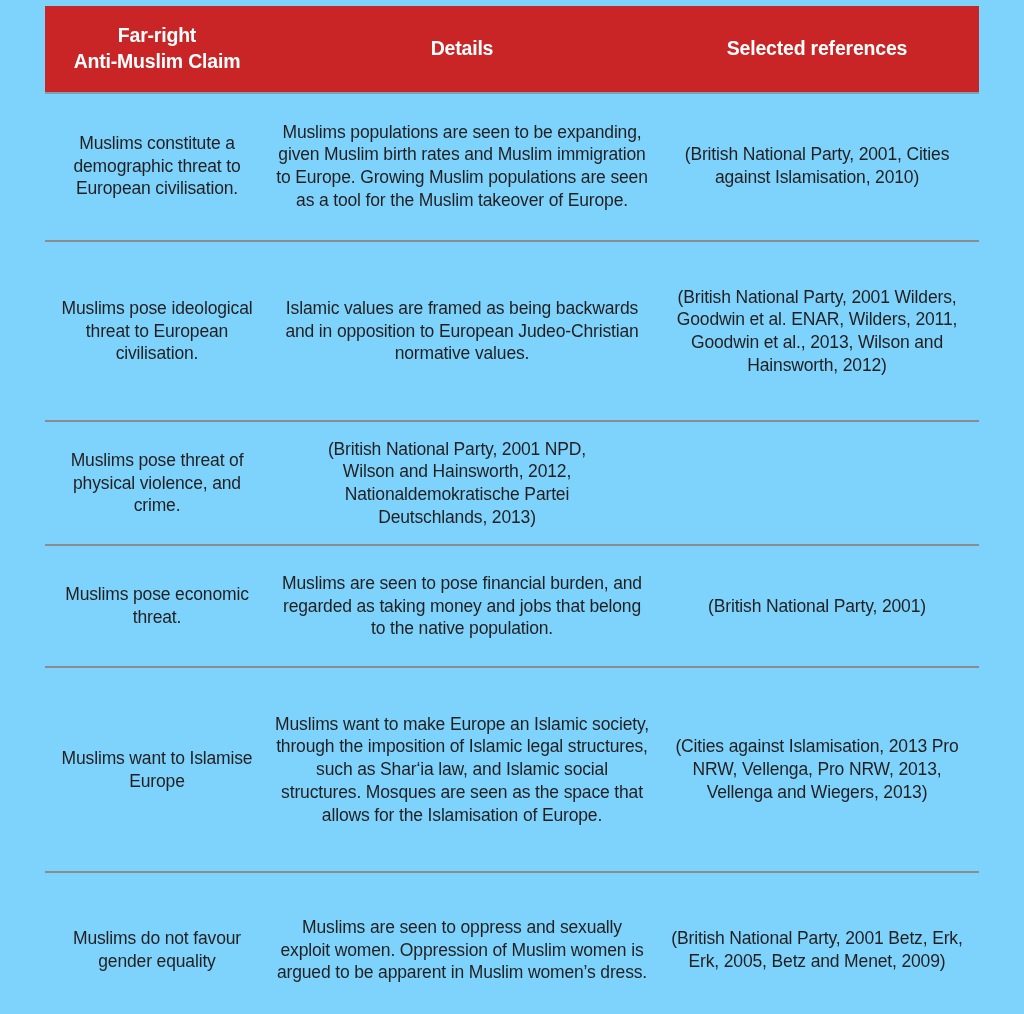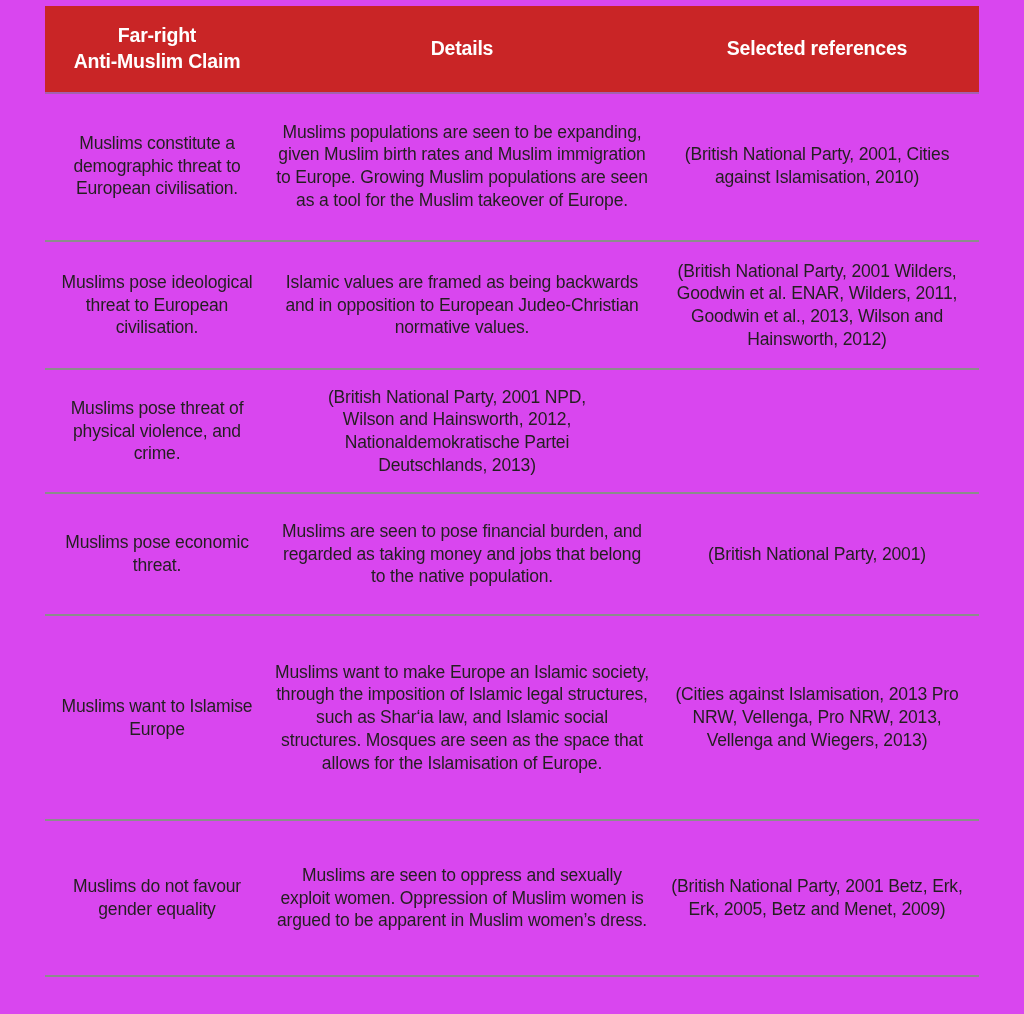--- a/index.html
+++ b/index.html
@@ -12,21 +12,21 @@
     height: 1014px;
     font-family: "Liberation Sans", sans-serif;
     color: #231f20;
     overflow: hidden;
   }
 
   .page {
     position: relative;
     width: 1024px;
     height: 1014px;
-    background: #d946ef;
+    background: #7dd3fc;
     box-sizing: border-box;
   }
 
   .table {
     position: absolute;
     left: 45px;
     top: 6px;
     width: 934px;
   }
 
@@ -80,21 +80,21 @@
     justify-content: center;
   }
   .td span { display: block; width: 100%; }
 
   .td-claim   { width: 224px; flex: 0 0 224px; padding-left: 10px; padding-right: 10px; align-items: center; }
   .td-details { width: 386px; flex: 0 0 386px; padding-left: 6px; padding-right: 6px; }
   .td-refs    { width: 324px; flex: 0 0 324px; padding-left: 8px; padding-right: 8px; }
 
   
   .row-0 { height: 150px; }
-  .row-1 { height: 128px; }
+  .row-1 { height: 180px; }
   .row-2 { height: 124px; gap: 26px; }
   .row-3 { height: 122px; }
   .row-4 { height: 205px; }
   .row-5 { height: 156px; }
 </style>
 </head>
 <body>
 
 <div class="page">
 

